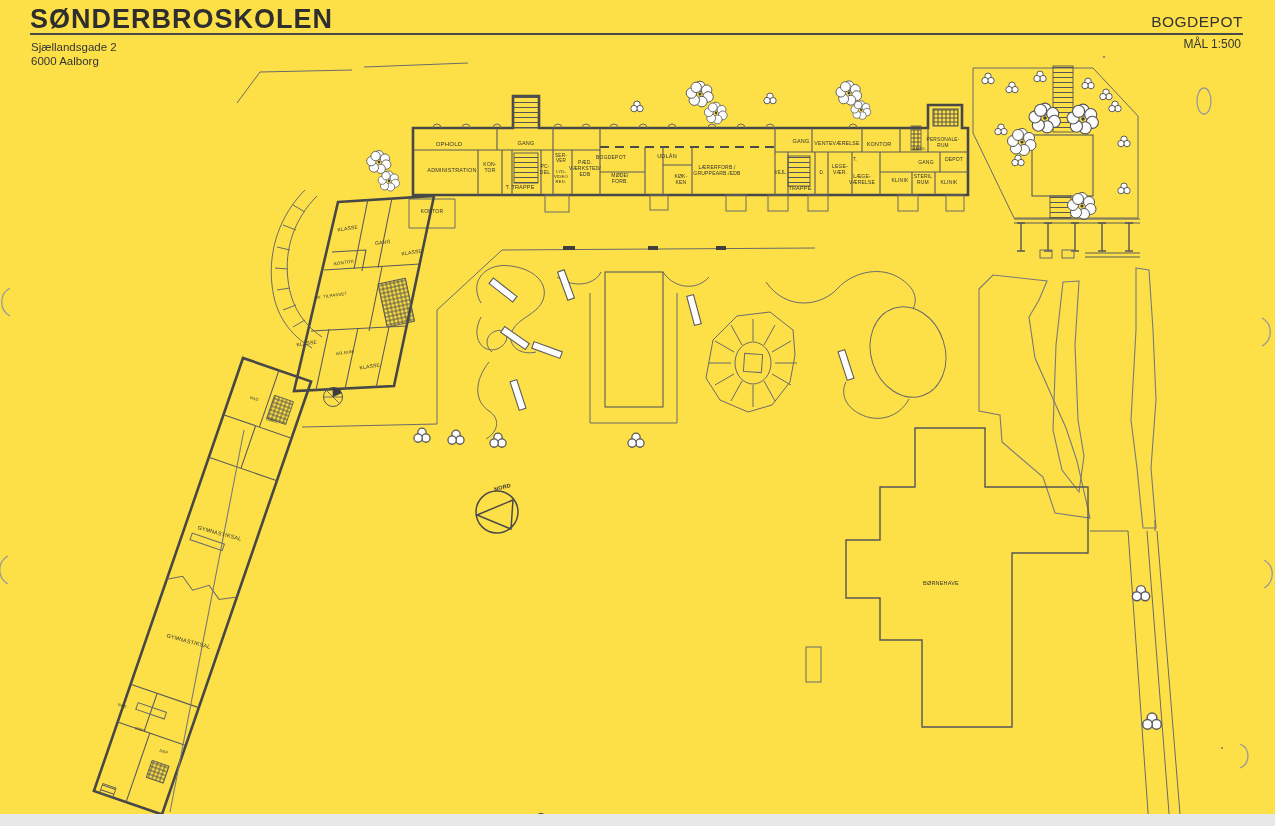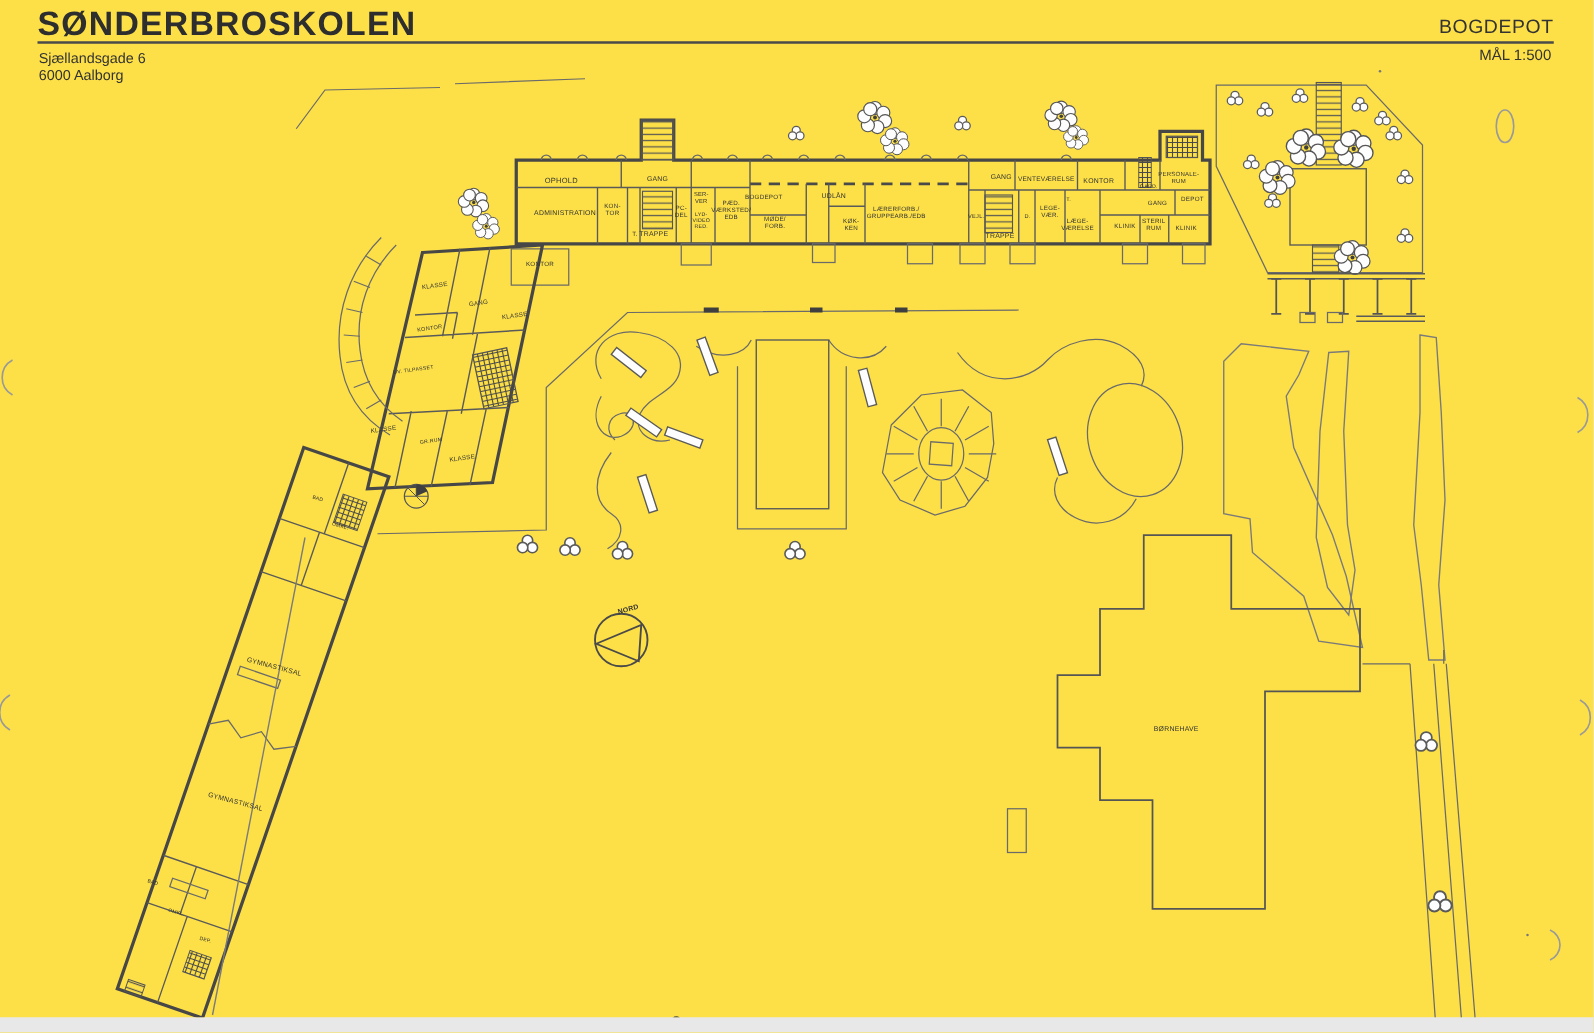--- a/index.html
+++ b/index.html
@@ -19,21 +19,21 @@
   #labels text{fill:#333;font-family:"Liberation Sans",sans-serif;letter-spacing:0.2px;}
 </style>
 </head>
 <body>
 
 <div class="page">
 
   <div class="hdr-title">SØNDERBROSKOLEN</div>
   <div class="hdr-rule"></div>
   <div class="hdr-addr">
-    <div>Sjællandsgade 6</div>
+    <div>Sjællandsgade 2</div>
     <div>6000 Aalborg</div>
   </div>
   <div class="hdr-plan">BOGDEPOT</div>
   <div class="hdr-scale">MÅL 1:500</div>
 
   <svg class="plan" width="1275" height="826" viewBox="0 0 1275 826">
     <defs>
       <pattern id="rungs" width="5" height="5" patternUnits="userSpaceOnUse">
         <path d="M0,2.5 H5" stroke="#555" stroke-width="1" fill="none"></path>
       </pattern>

